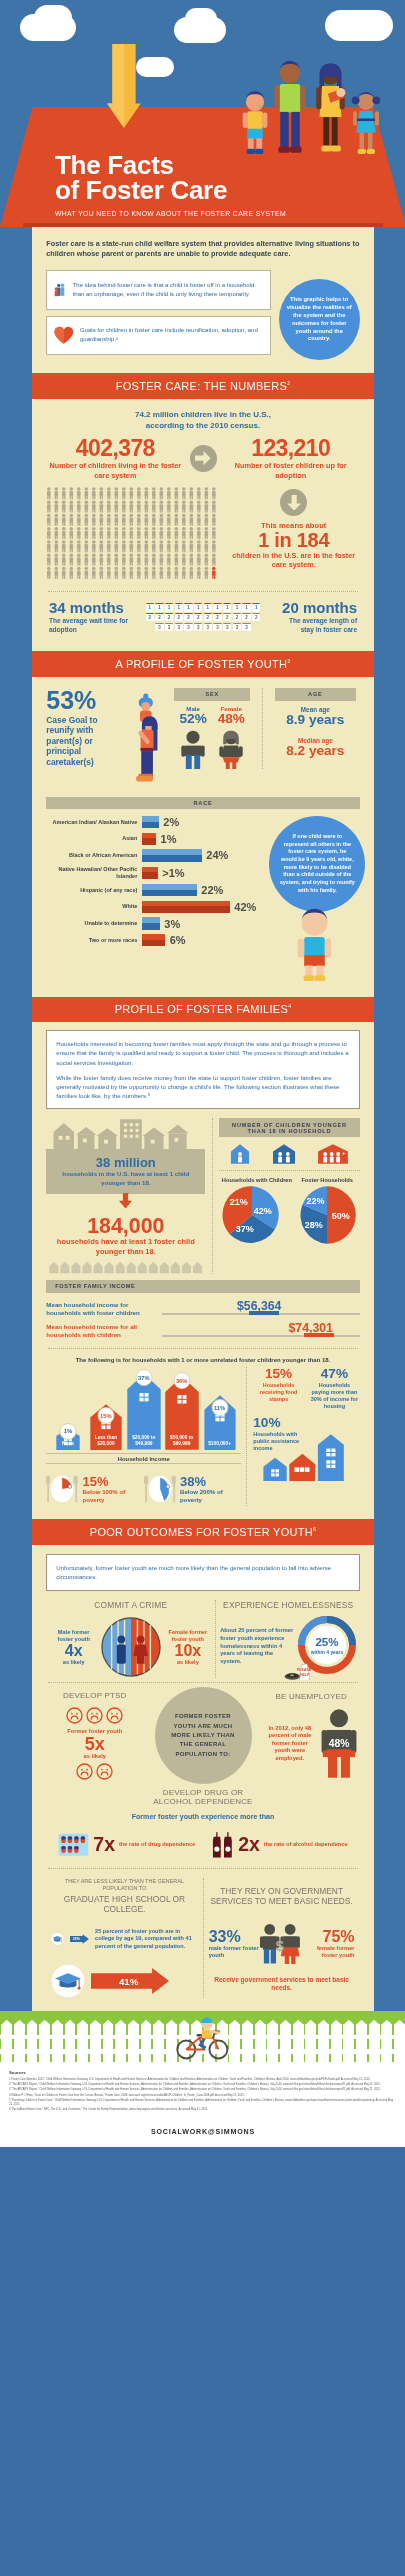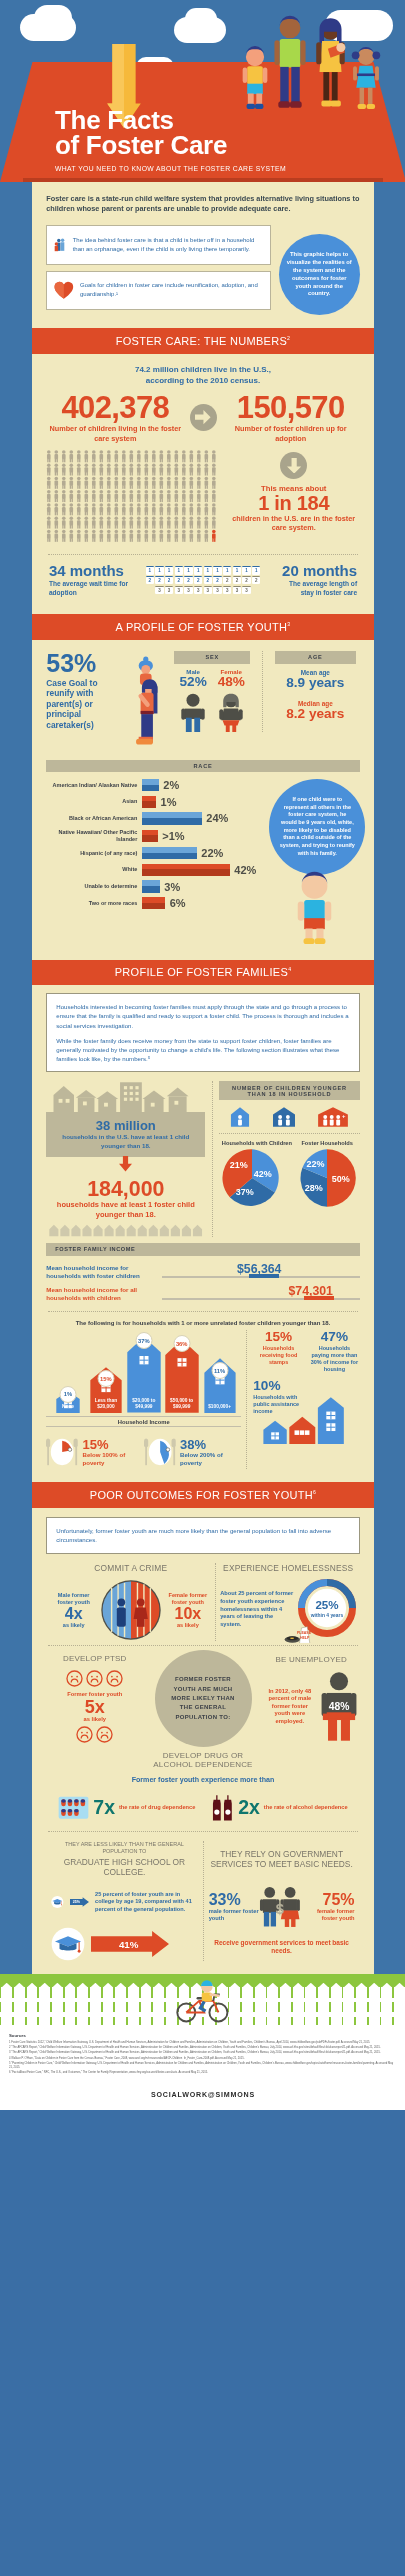--- a/index.html
+++ b/index.html
@@ -4,21 +4,21 @@
 <style>
   * { box-sizing: border-box; margin:0; padding:0; }
   body {
     width:406px; margin:0 auto;
     font-family:"Liberation Sans", sans-serif;
     background:#3a6ea5;
   }
   .page { width:406px; position:relative; background:#3e74a8; }
 
   
-  .hero { position:relative; height:182px; background:#3e74a8; overflow:hidden; }
+  .hero { position:relative; height:227px; background:#3e74a8; overflow:hidden; }
   .cloud { position:absolute; background:#fff; border-radius:26px; }
   .roof {
     position:absolute; left:0; right:0; bottom:0; height:120px;
     background:#dd4b27;
     clip-path: polygon(8% 0, 92% 0, 100% 100%, 0 100%);
   }
   .roof-lip { position:absolute; left:23.4px; right:23.4px; bottom:0; height:4.5px; background:#b93d1f; }
   .hero-text { position:absolute; left:0; right:0; bottom:10.4px; text-align:left; padding-left:55px; z-index:5;}
   .hero-title { color:#fff; font-size:26px; font-weight:bold; line-height:0.98; letter-spacing:-0.3px; }
   .hero-sub { color:#fff; font-size:6.8px; letter-spacing:0.4px; margin-top:5.8px; font-weight:300;}
@@ -46,21 +46,21 @@
   .sect-head {
     background:#dd4b27; color:#fff; text-align:center;
     font-size:11px; letter-spacing:0.3px; padding:6.5px 0 7.1px 0; font-weight:300;
   }
   .sect-head sup { font-size:5.2px; vertical-align:super; }
 
   
   .num-lead { text-align:center; color:#2f6ba6; font-weight:bold; font-size:8px; line-height:1.35; margin:11px 0 5.2px; }
   .two-nums { display:flex; align-items:center; justify-content:center; gap:5.2px; margin-bottom:5.2px;}
   .num-block { text-align:center; width:151px;}
-  .bignum { color:#dd4b27; font-size:31px; font-weight:bold; line-height:1; letter-spacing:-0.6px;}
+  .bignum { color:#dd4b27; font-size:23px; font-weight:bold; line-height:1; letter-spacing:-0.6px;}
   .numcap { color:#dd4b27; font-size:7.3px; font-weight:bold; line-height:1.3; margin-top:1.3px;}
   .circ-arrow { width:27px; height:27px; border-radius:50%; background:#a9a48c; display:flex; align-items:center; justify-content:center; flex:none;}
   .people-wrap { display:flex; gap:6.5px; margin-top:6.5px; align-items:flex-start;}
   .pgrid { width:175px; line-height:0; }
   .pgrid svg { display:block; }
   .ratio-side { flex:1; text-align:center; padding-top:2.6px;}
   .ratio-lead { color:#dd4b27; font-weight:bold; font-size:7.7px; margin-top:2.6px;}
   .ratio-big { color:#dd4b27; font-weight:bold; font-size:20px; line-height:1.05; letter-spacing:-0.3px;}
   .ratio-cap { color:#dd4b27; font-weight:bold; font-size:7.3px; line-height:1.25;}
   .dotted-sep { border-top:0.6px dotted #b7b093; margin:7.8px 1.3px; }
@@ -179,21 +179,21 @@
   }
   .po-mid { display:flex; align-items:center; justify-content:space-between; margin-top:3.9px;}
   .po-side { width:97px; text-align:center;}
   .faces { display:flex; gap:3.2px; justify-content:center; }
   .small-cap { font-size:5.8px; font-weight:bold; line-height:1.3;}
   .xbig { font-size:18px; font-weight:bold; line-height:1;}
   .drug-block { text-align:center; margin-top:3.9px;}
   .drug-head { color:#2f6ba6; font-size:7.1px; font-weight:bold; line-height:1.35;}
   .drug-row { display:flex; justify-content:center; align-items:center; gap:15.6px; margin-top:7.8px;}
   .drug-item { display:flex; align-items:center; gap:3.9px;}
-  .drug-x { color:#0f766e; font-size:19.5px; font-weight:bold; line-height:1;}
+  .drug-x { color:#7f1d1d; font-size:19.5px; font-weight:bold; line-height:1;}
   .drug-cap { color:#dd4b27; font-size:5.7px; font-weight:bold; line-height:1.25; text-align:left;}
 
   .bottom-two { display:flex; margin-top:9px;}
   .bt-half { flex:1; padding:0 5.2px;}
   .bt-half + .bt-half { border-left:0.6px dotted #b7b093; }
   .bt-pre { text-align:center; color:#7a766a; font-size:5.5px; line-height:1.3; font-weight:300;}
   .bt-main { text-align:center; color:#7a766a; font-size:8.4px; line-height:1.25; margin-top:1.3px; font-weight:300;}
   .grad-row { display:flex; align-items:center; gap:6px; margin-top:7.8px;}
   .gr-txt { color:#2f6ba6; font-size:5.6px; font-weight:bold; line-height:1.4;}
   .gov-row { display:flex; align-items:center; justify-content:center; gap:0; margin-top:9px;}
@@ -341,21 +341,21 @@
         <div class="num-block">
           <div class="bignum">402,378</div>
           <div class="numcap">Number of children living in the foster care system</div>
         </div>
         <div class="circ-arrow">
           <svg width="15.6" height="14.3" viewBox="0 0 24 22">
               <polygon points="0,7 13,7 13,0 24,11 13,22 13,15 0,15" fill="#f1e9bf"></polygon>
             </svg>
         </div>
         <div class="num-block">
-          <div class="bignum">150,570</div>
+          <div class="bignum">123,210</div>
           <div class="numcap">Number of foster children up for adoption</div>
         </div>
       </div>
 
       <div class="people-wrap">
         <div class="pgrid">
           <svg width="175" height="97" viewBox="0 0 270 150">
             <defs>
               <g id="pp">
                 <circle cx="4" cy="3" r="2.8"></circle>

